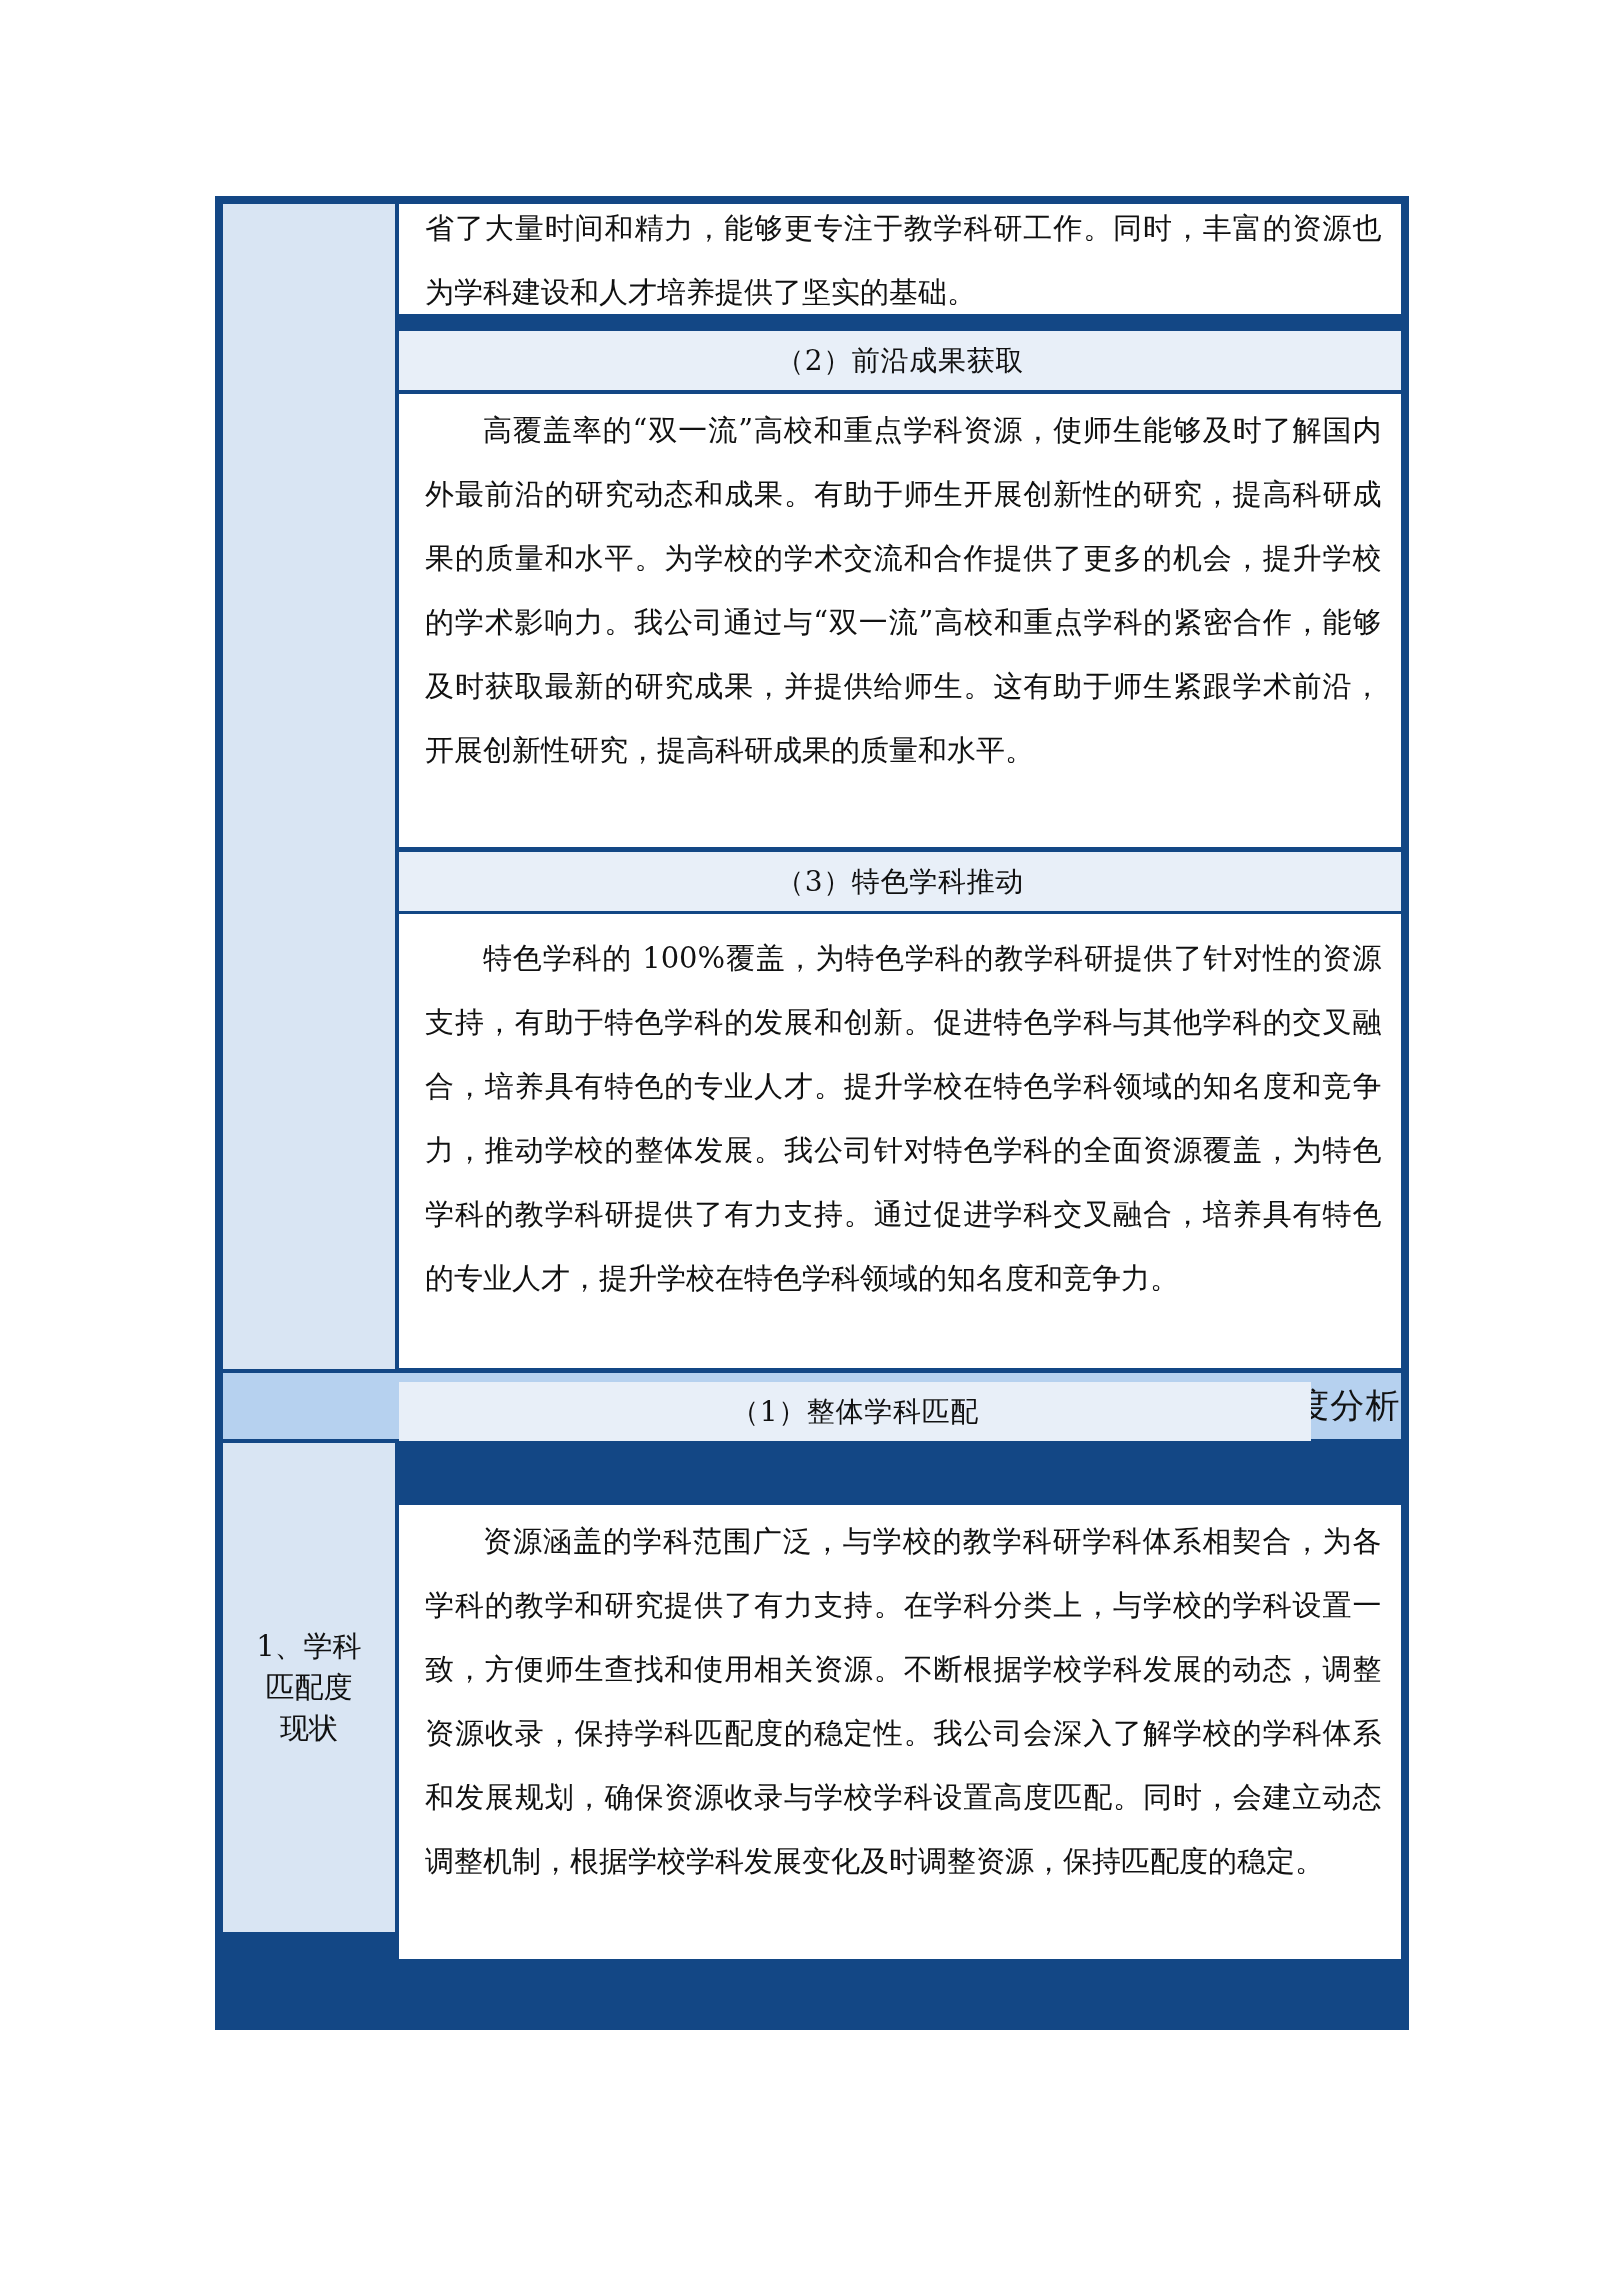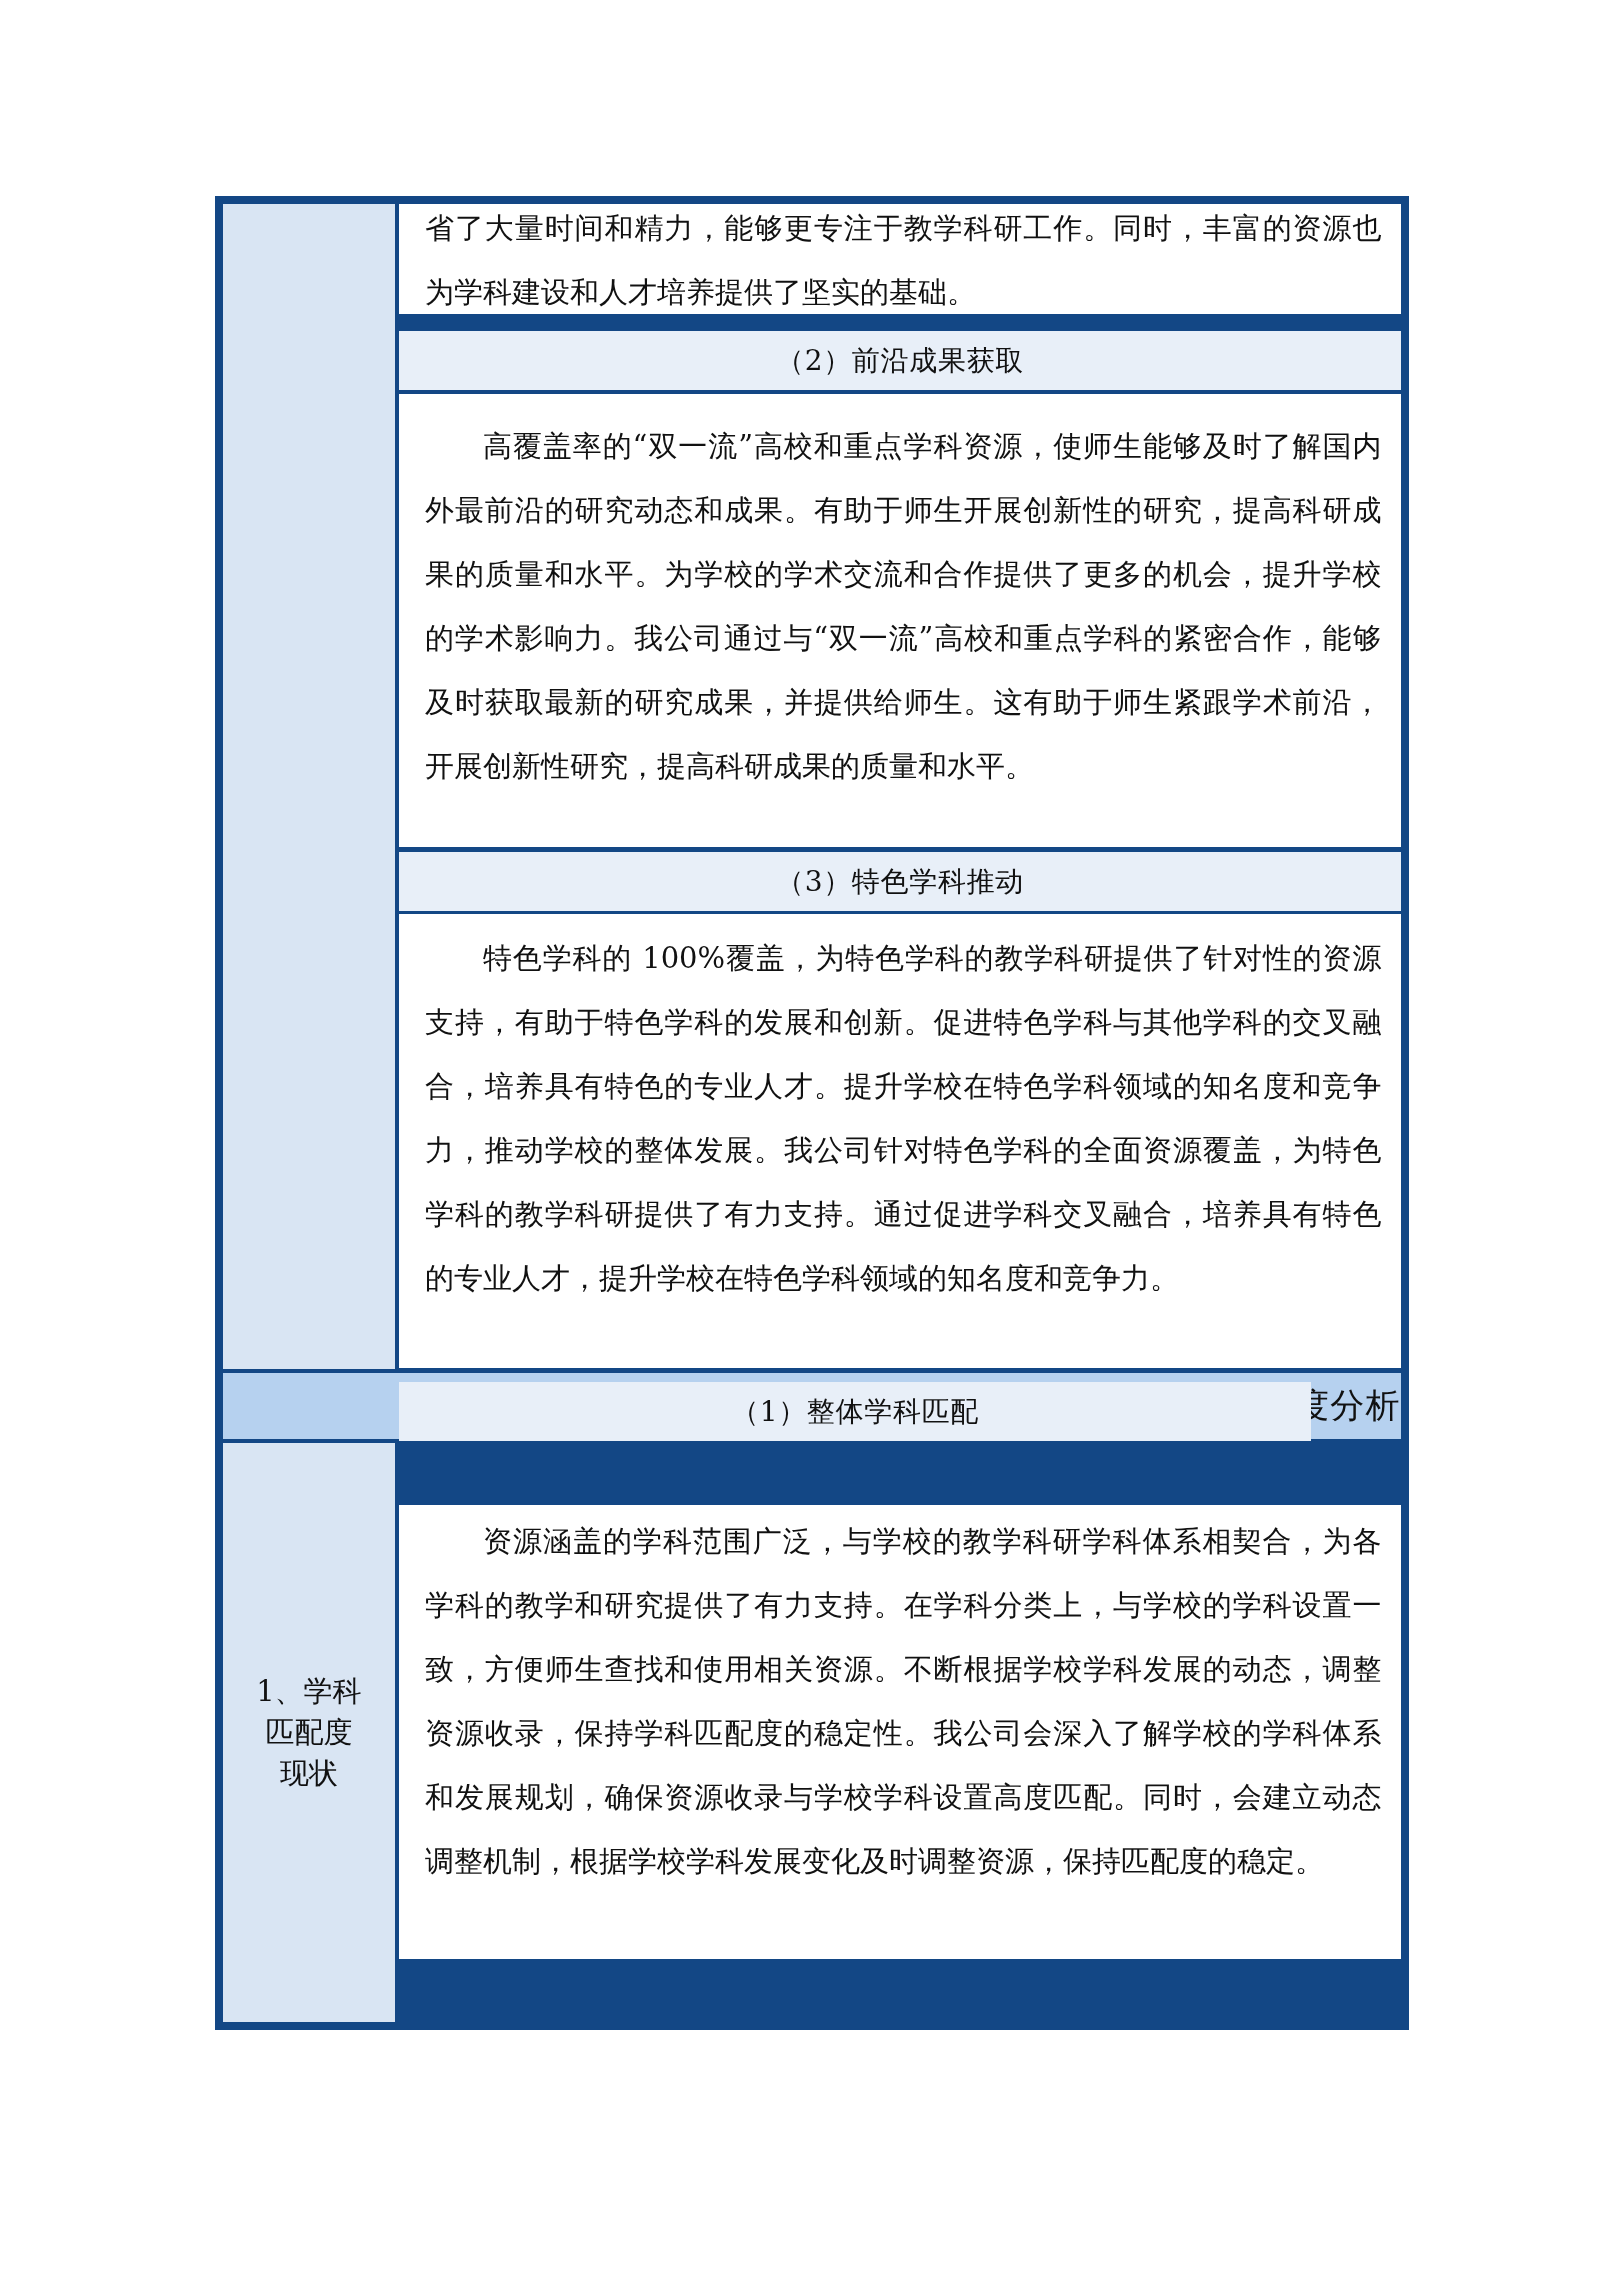--- a/index.html
+++ b/index.html
@@ -40,37 +40,37 @@
   <div class="cell left-col" style="left:7.9px; top:7.9px; width:172px; height:1165px;"></div>
 
   <div class="cell text" style="left:184px; top:7.9px; width:1002px; height:110px; padding-top:-2.6px;">
     <p style="margin-top:-7.9px;">省了大量时间和精力，能够更专注于教学科研工作。同时，丰富的资源也为学科建设和人才培养提供了坚实的基础。</p>
   </div>
 
   <div class="cell subhdr" style="left:184px; top:135px; width:1002px; height:59px;">
     <span>（2）前沿成果获取</span>
   </div>
 
-  <div class="cell text" style="left:184px; top:198px; width:1002px; height:453px; padding-top:20px;">
+  <div class="cell text" style="left:184px; top:198px; width:1002px; height:453px; padding-top:4px;">
     <p class="indent">高覆盖率的“双一流”高校和重点学科资源，使师生能够及时了解国内外最前沿的研究动态和成果。有助于师生开展创新性的研究，提高科研成果的质量和水平。为学校的学术交流和合作提供了更多的机会，提升学校的学术影响力。我公司通过与“双一流”高校和重点学科的紧密合作，能够及时获取最新的研究成果，并提供给师生。这有助于师生紧跟学术前沿，开展创新性研究，提高科研成果的质量和水平。</p>
   </div>
 
   <div class="cell subhdr" style="left:184px; top:656px; width:1002px; height:59px;">
     <span>（3）特色学科推动</span>
   </div>
 
   <div class="cell text" style="left:184px; top:718px; width:1002px; height:454px; padding-top:12px;">
     <p class="indent">特色学科的 100%覆盖，为特色学科的教学科研提供了针对性的资源支持，有助于特色学科的发展和创新。促进特色学科与其他学科的交叉融合，培养具有特色的专业人才。提升学校在特色学科领域的知名度和竞争力，推动学校的整体发展。我公司针对特色学科的全面资源覆盖，为特色学科的教学科研提供了有力支持。通过促进学科交叉融合，培养具有特色的专业人才，提升学校在特色学科领域的知名度和竞争力。</p>
   </div>
 
   <div class="cell sechdr" style="left:7.9px; top:1177px; width:1178px; height:66px;">
     <span>（二）学科匹配度分析</span>
   </div>
 
-  <div class="cell left-col label" style="left:7.9px; top:1247px; width:172px; height:579px;">
+  <div class="cell left-col label" style="left:7.9px; top:1247px; width:172px; height:489px;">
     <div>
       <div>1、学科</div>
       <div>匹配度</div>
       <div>现状</div>
     </div>
   </div>
 
   <div class="cell subhdr" style="left:184px; top:1186px; width:912px; height:59px;text-align:center;">
     <span>（1）整体学科匹配</span>
   </div>

